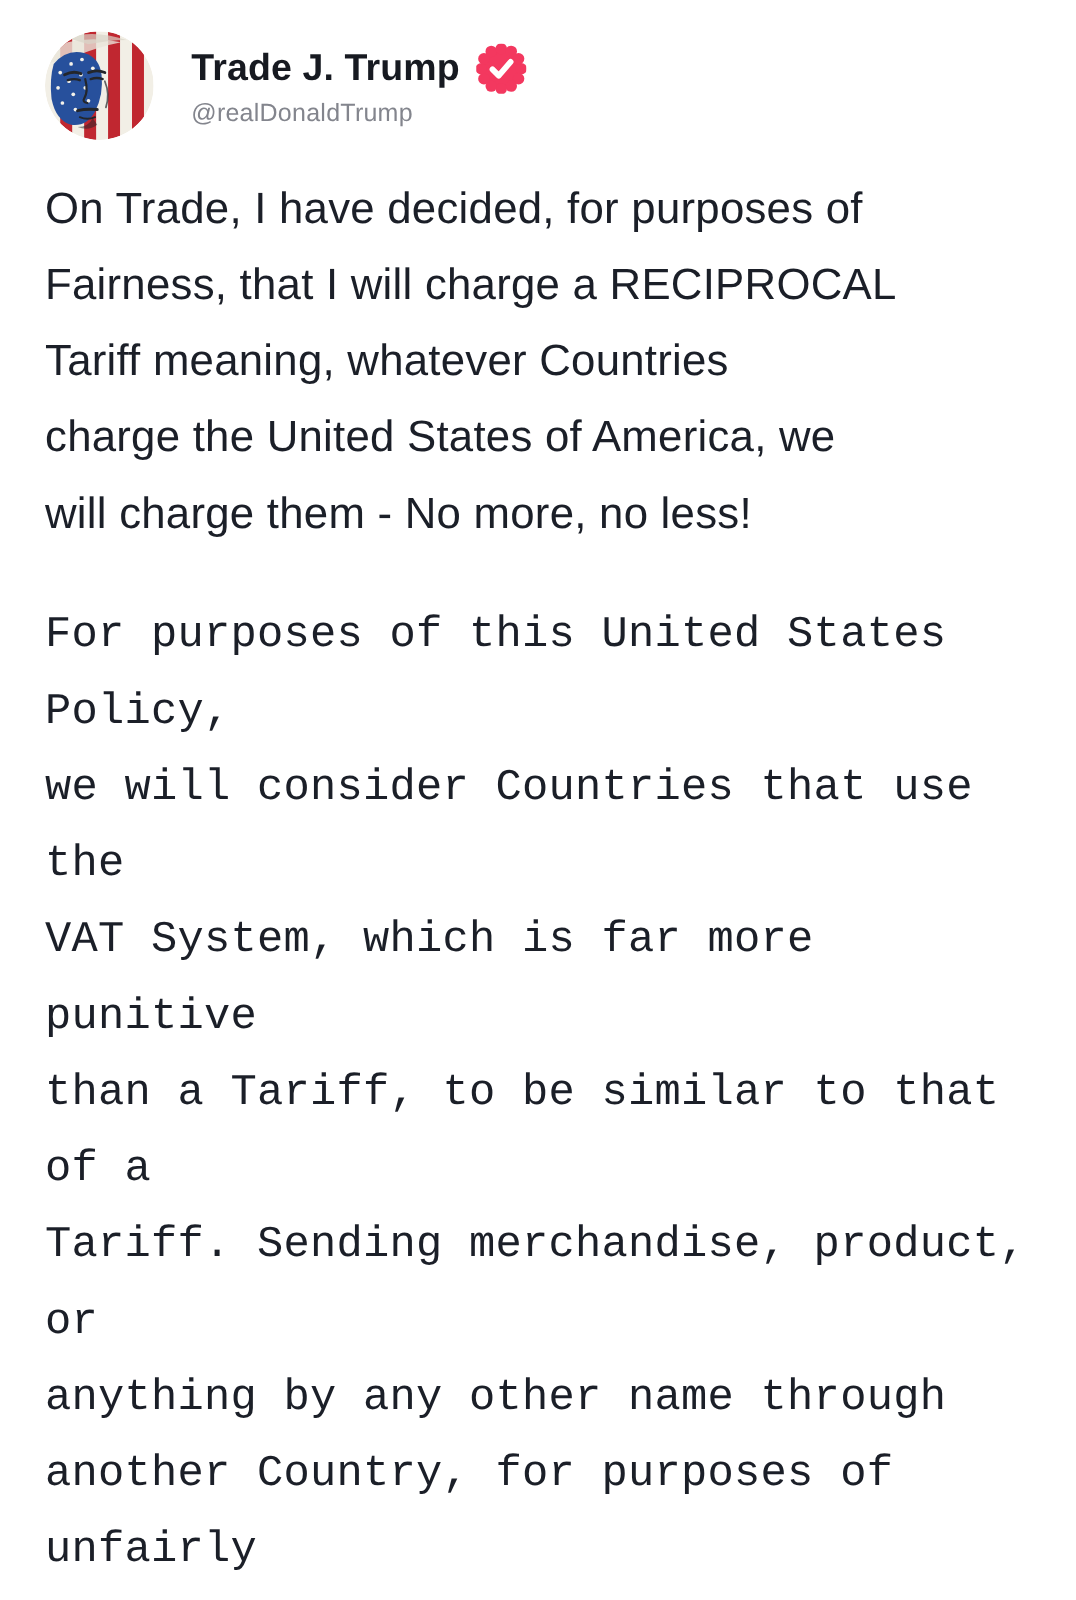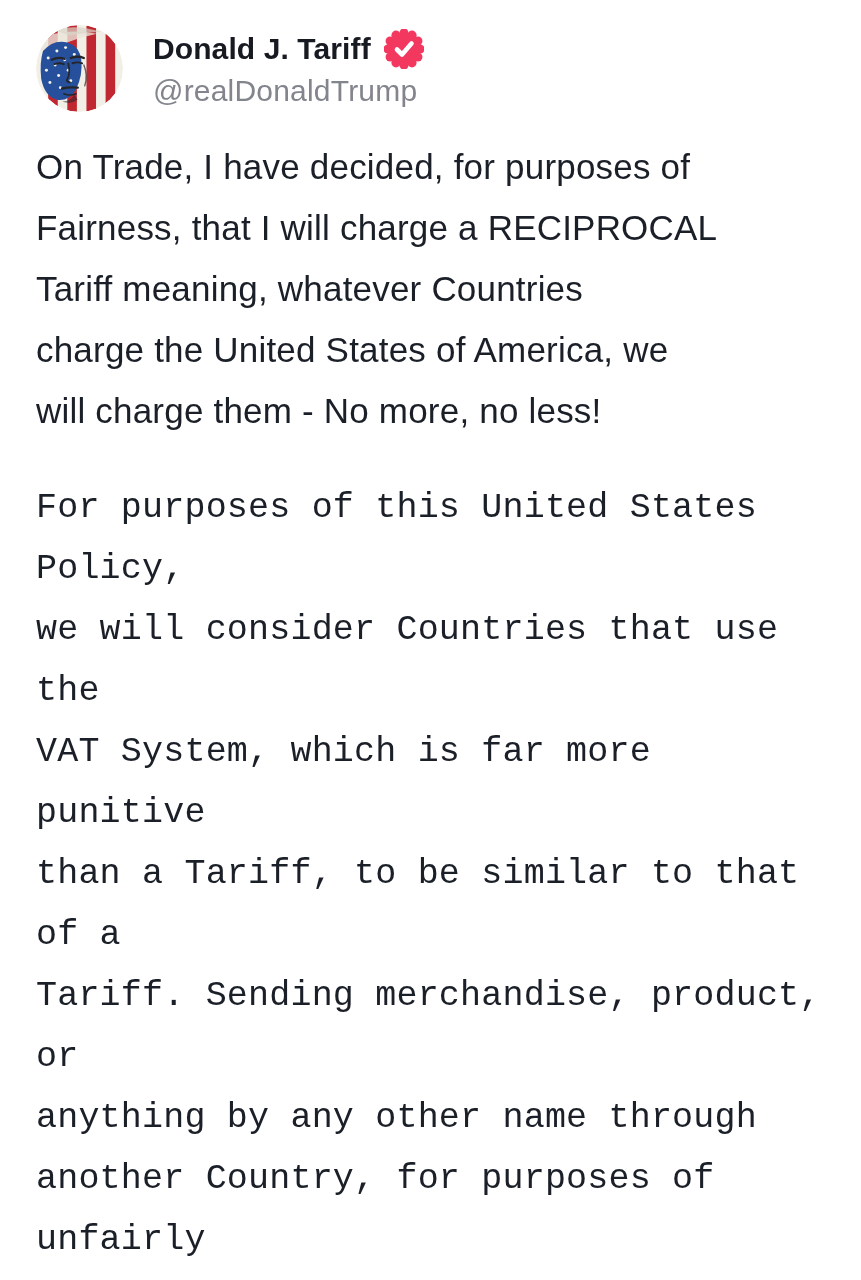--- a/index.html
+++ b/index.html
@@ -52,21 +52,21 @@
   }
   .badge {
     width: 40px;
     height: 40px;
     display: inline-flex;
     align-items: center;
     justify-content: center;
   }
   .badge svg { display: block; width: 40px; height: 40px; }
   .handle {
-    font-size: 30px;
+    font-size: 20px;
     font-weight: 400;
     color: #83858d;
     letter-spacing: 0.2px;
     cursor: pointer;
   }
   .body {
     margin-top: 24px;
   }
   .body p {
     margin: 0;
@@ -135,21 +135,21 @@
             <path d="M55,46 Q60,58 56,70" stroke-width="1.6" opacity="0.7"></path>
           </g>
 
           <path d="M44,80 Q40,88 30,88 Q40,92 48,86 Z" fill="#1f2327" opacity="0.5"></path>
         </g>
       </svg>
     </div>
 
     <div class="id-block">
       <div class="name-row">
-        <span class="display-name">Donald J. Tariff</span>
+        <span class="display-name">Trade J. Trump</span>
         <span class="badge">
           <svg viewBox="0 0 40 40" xmlns="http://www.w3.org/2000/svg" aria-hidden="true">
             <g fill="#f3385f">
               <circle cx="20" cy="20" r="16"></circle>
               <circle cx="36" cy="20" r="4.6"></circle>
               <circle cx="33.86" cy="28" r="4.6"></circle>
               <circle cx="28" cy="33.86" r="4.6"></circle>
               <circle cx="20" cy="36" r="4.6"></circle>
               <circle cx="12" cy="33.86" r="4.6"></circle>
               <circle cx="6.14" cy="28" r="4.6"></circle>

